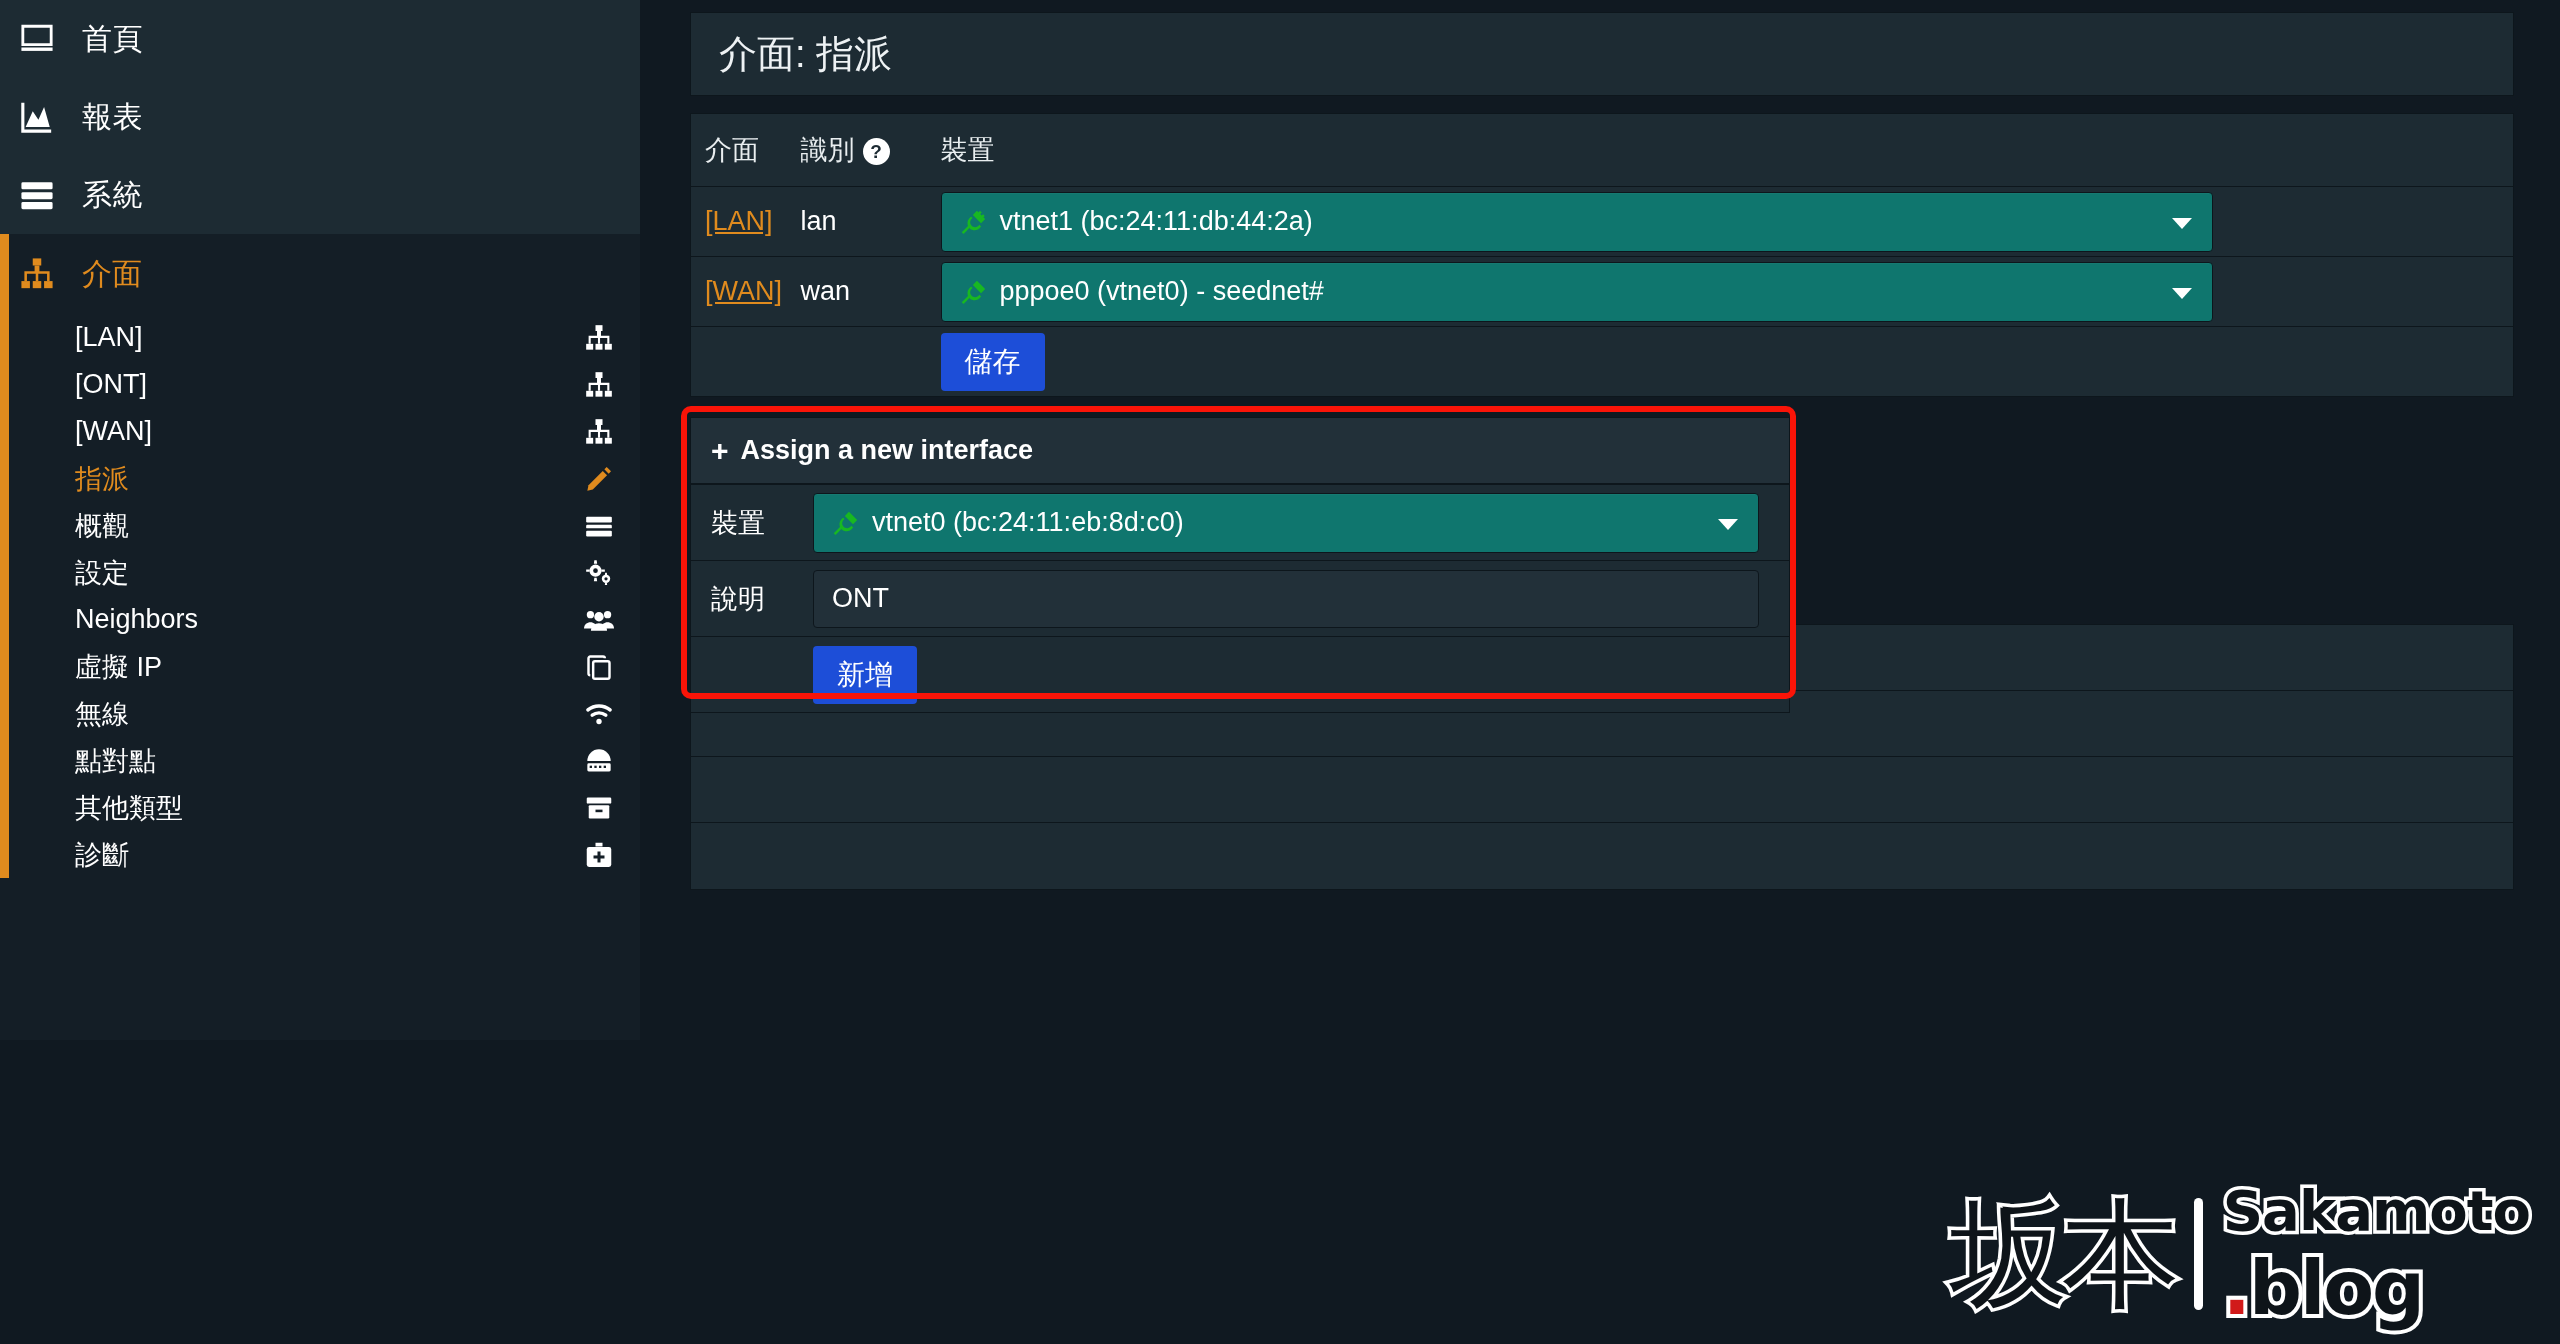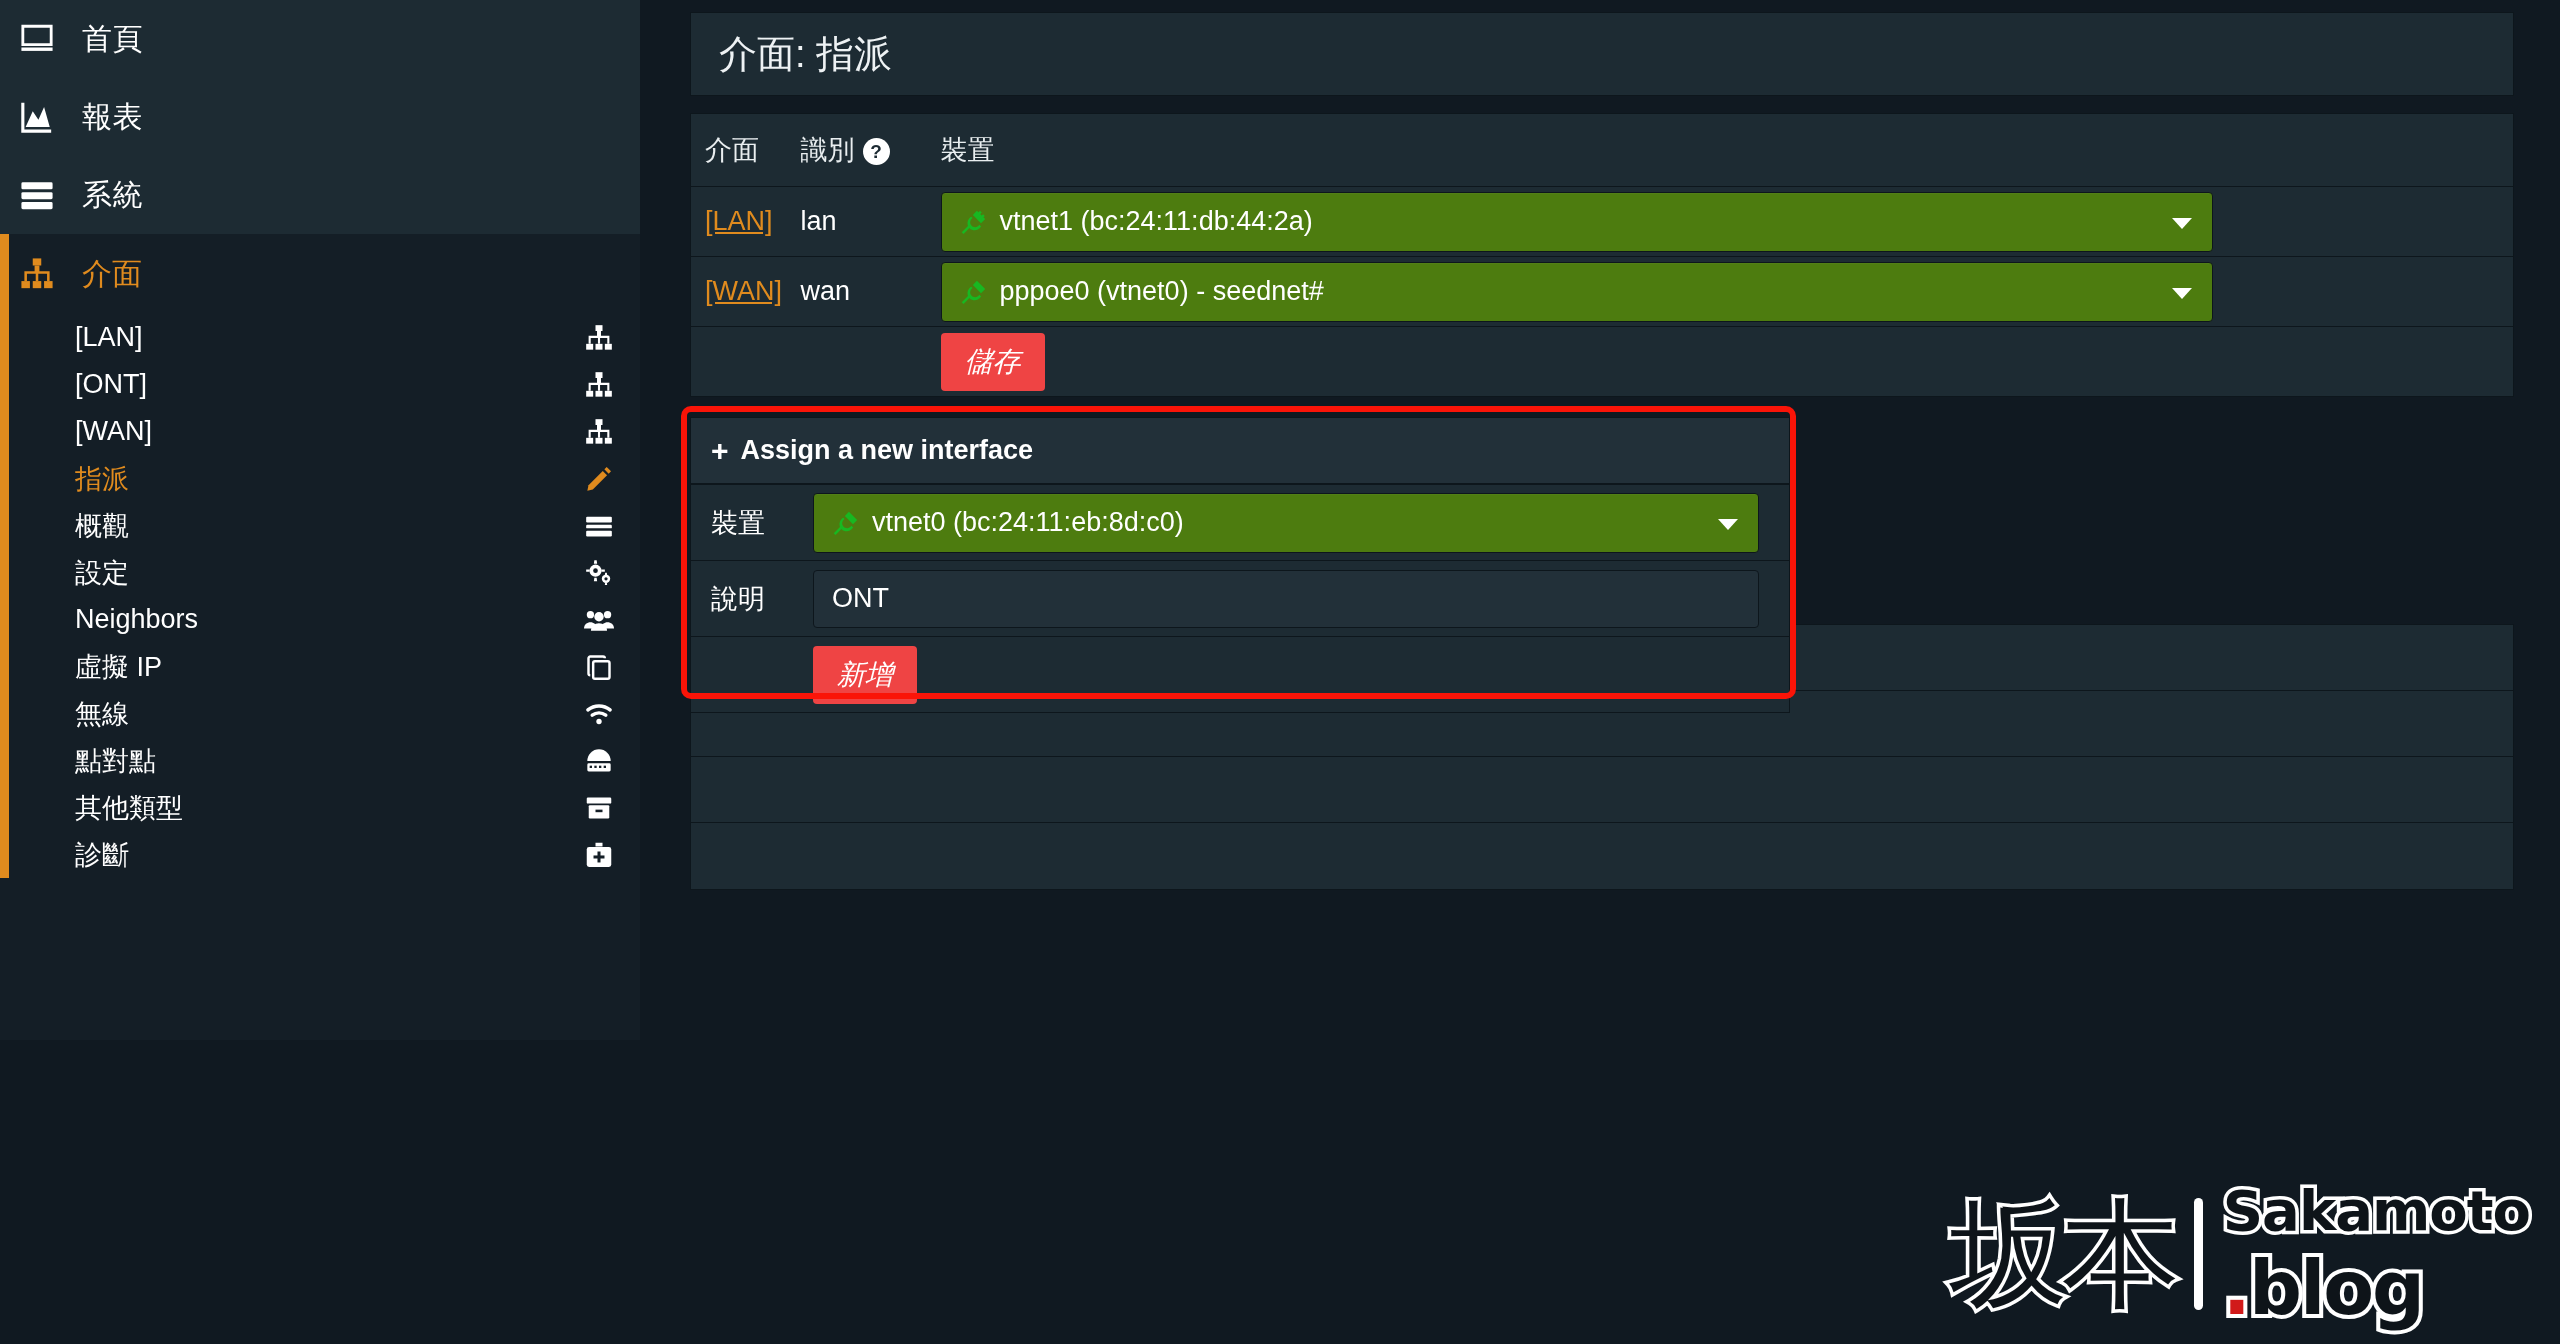--- a/index.html
+++ b/index.html
@@ -82,46 +82,45 @@
     background: #1d2b33;
   }
   .col-iface { width: 110px; padding-left: 14px !important; }
   .col-id { width: 140px; }
   .col-dev { width: auto; }
   .iface-link { color: #e08b1e; font-size: 27px; }
   .id-txt { color: #ffffff; font-size: 27px; text-align: right; }
 
   .select {
     position: relative; display: block;
-    height: 60px; background: #4d7c0f;
+    height: 60px; background: #0f766e;
     border: 1px solid #0d161c; border-radius: 4px;
     width: 100%;
     display: flex; align-items: center;
     padding: 0 50px 0 18px;
     color: #ffffff; font-size: 27px;
     cursor: pointer;
     box-shadow: 0 1px 0 rgba(255,255,255,0.03) inset;
   }
   .select .caret {
     position: absolute; right: 20px; top: 50%;
     width: 0; height: 0; margin-top: -4px;
     border-left: 10px solid transparent;
     border-right: 10px solid transparent;
     border-top: 11px solid #ffffff;
   }
   .plug { margin-right: 12px; display:inline-flex; align-items:center; }
 
   .row-btn { text-align: left; }
   .btn {
     display: inline-flex; align-items: center; justify-content: center;
-    background: #ef4444; color: #ffffff;
+    background: #1d4ed8; color: #ffffff;
     font-size: 28px; border: none; border-radius: 4px;
     padding: 0 24px; height: 58px; cursor: pointer;
     min-width: 92px;
-    font-style: italic;
   }
 
   
   .newif-wrap { position: relative; margin-top: 20px; }
   .redbox {
     position: absolute; left: -9px; top: -11px;
     width: 1115px; height: 293px;
     border: 6px solid #fa1408; border-radius: 10px;
     pointer-events: none; z-index: 5;
   }

